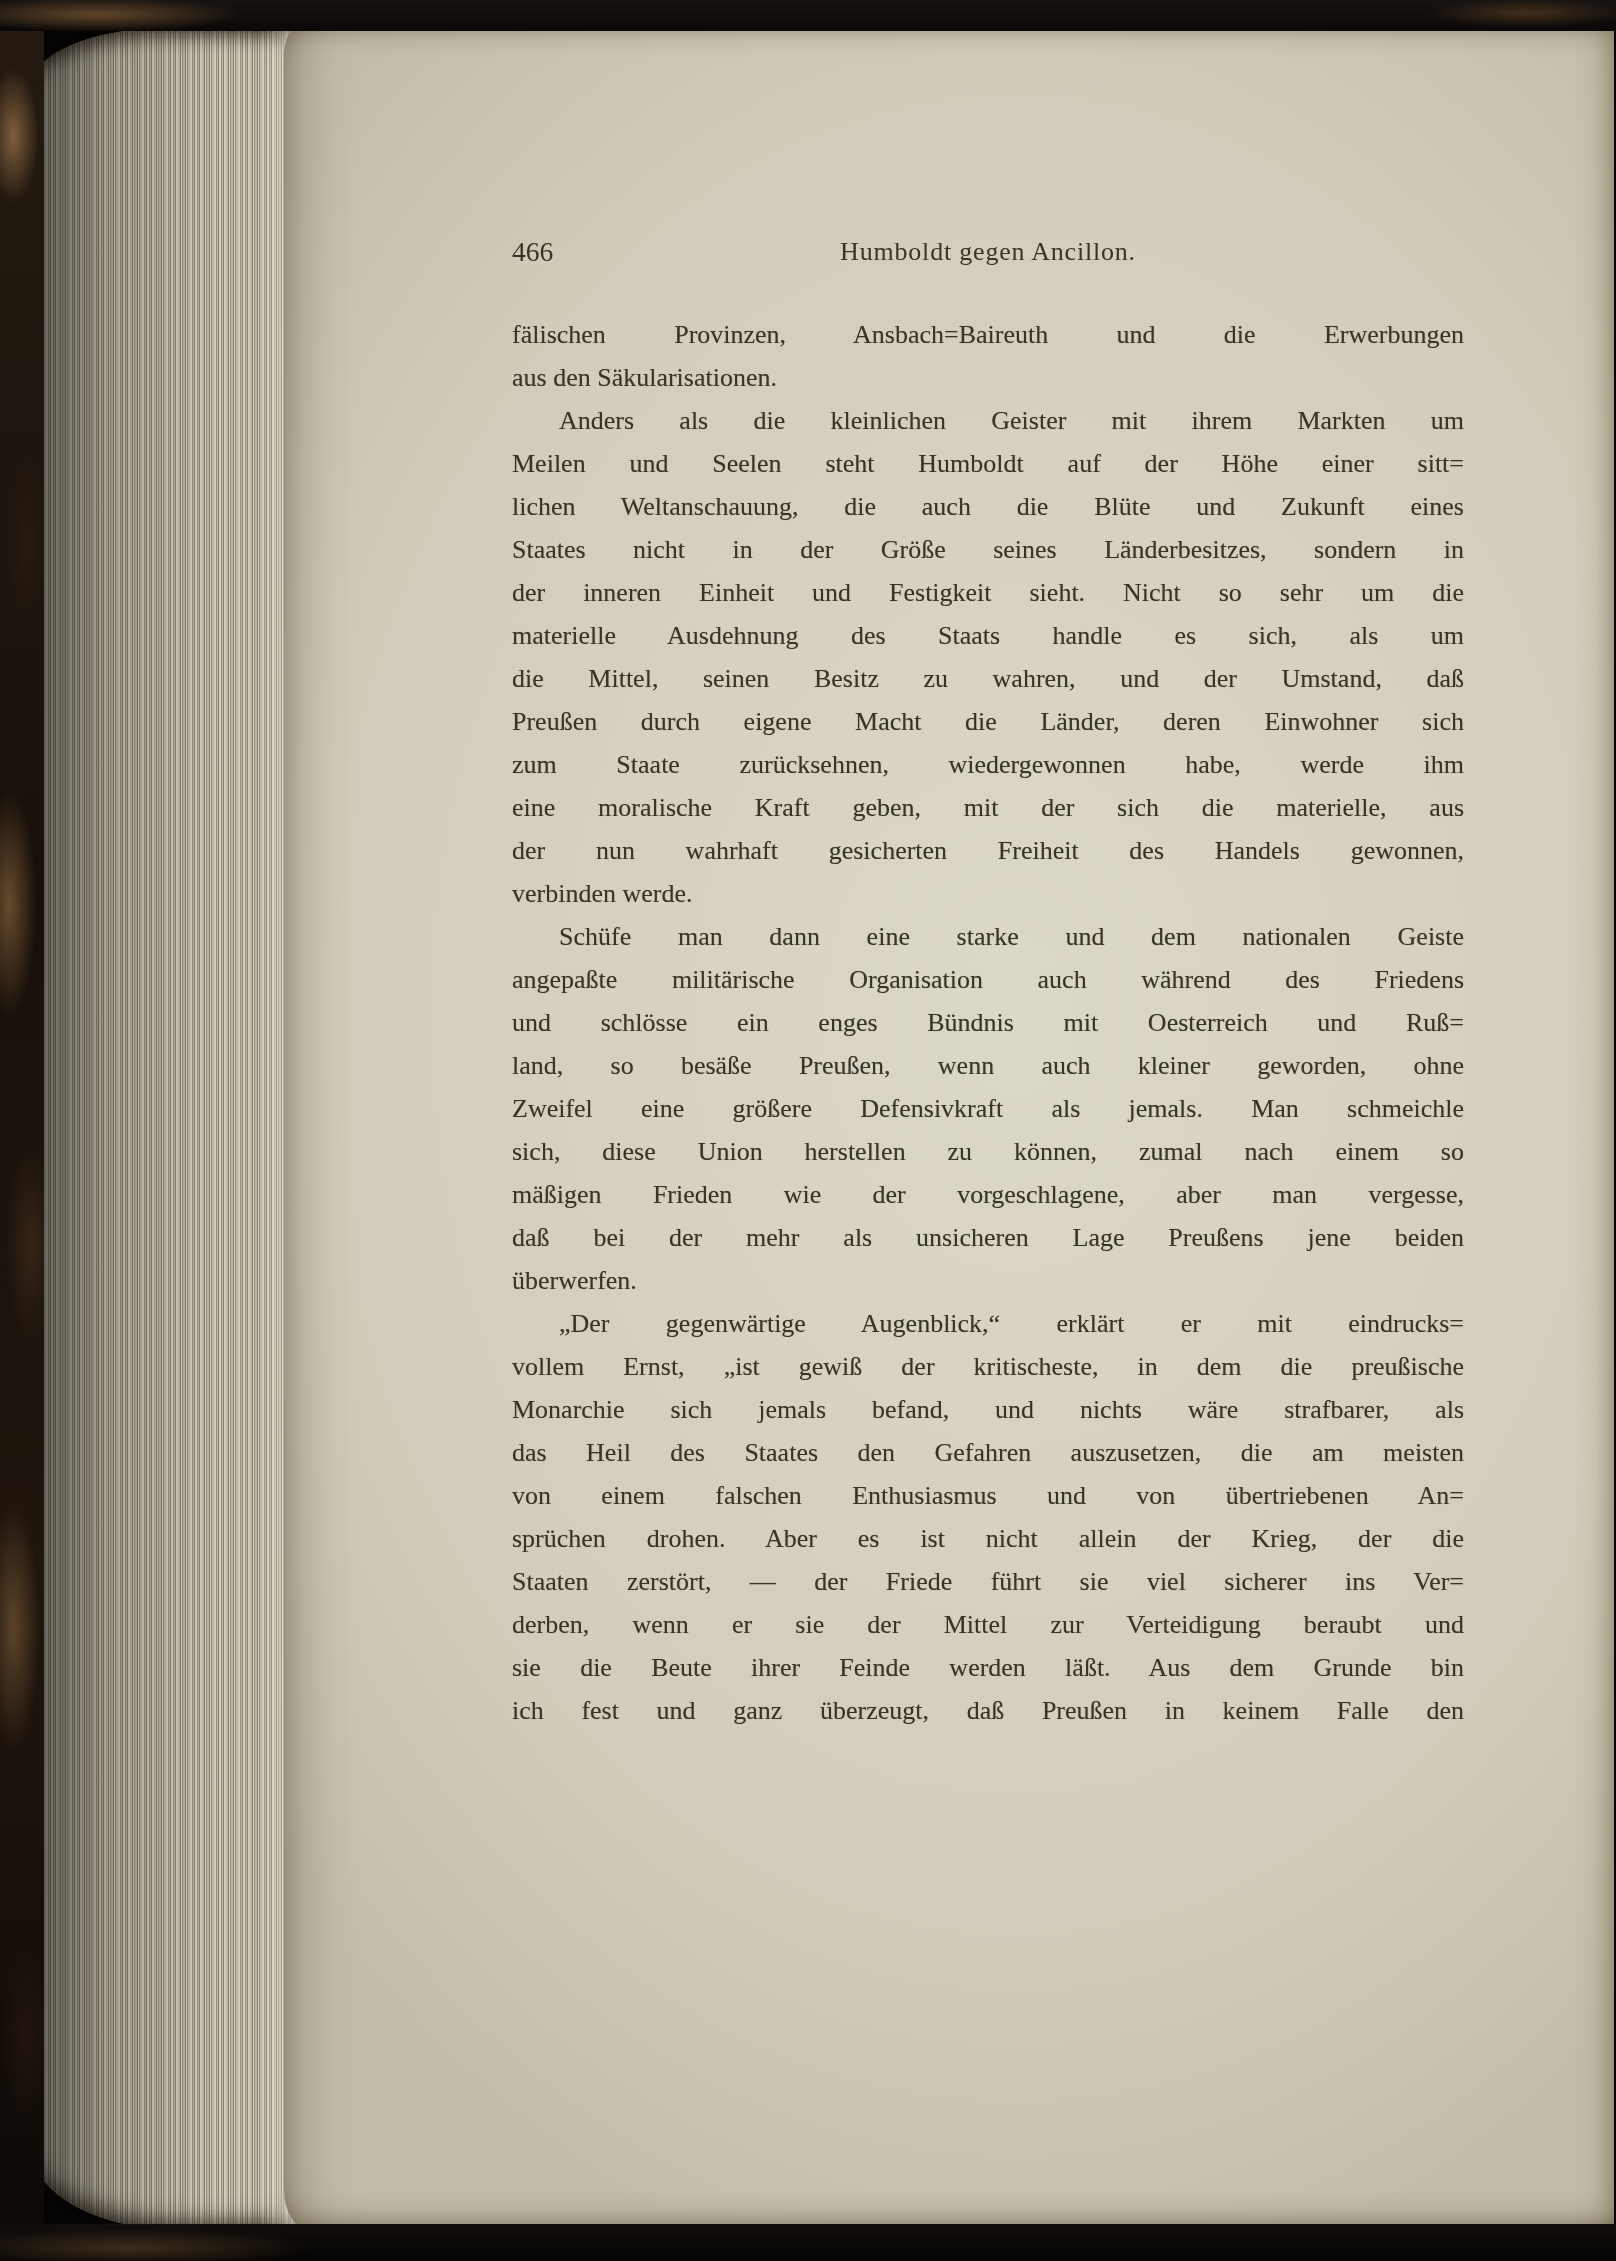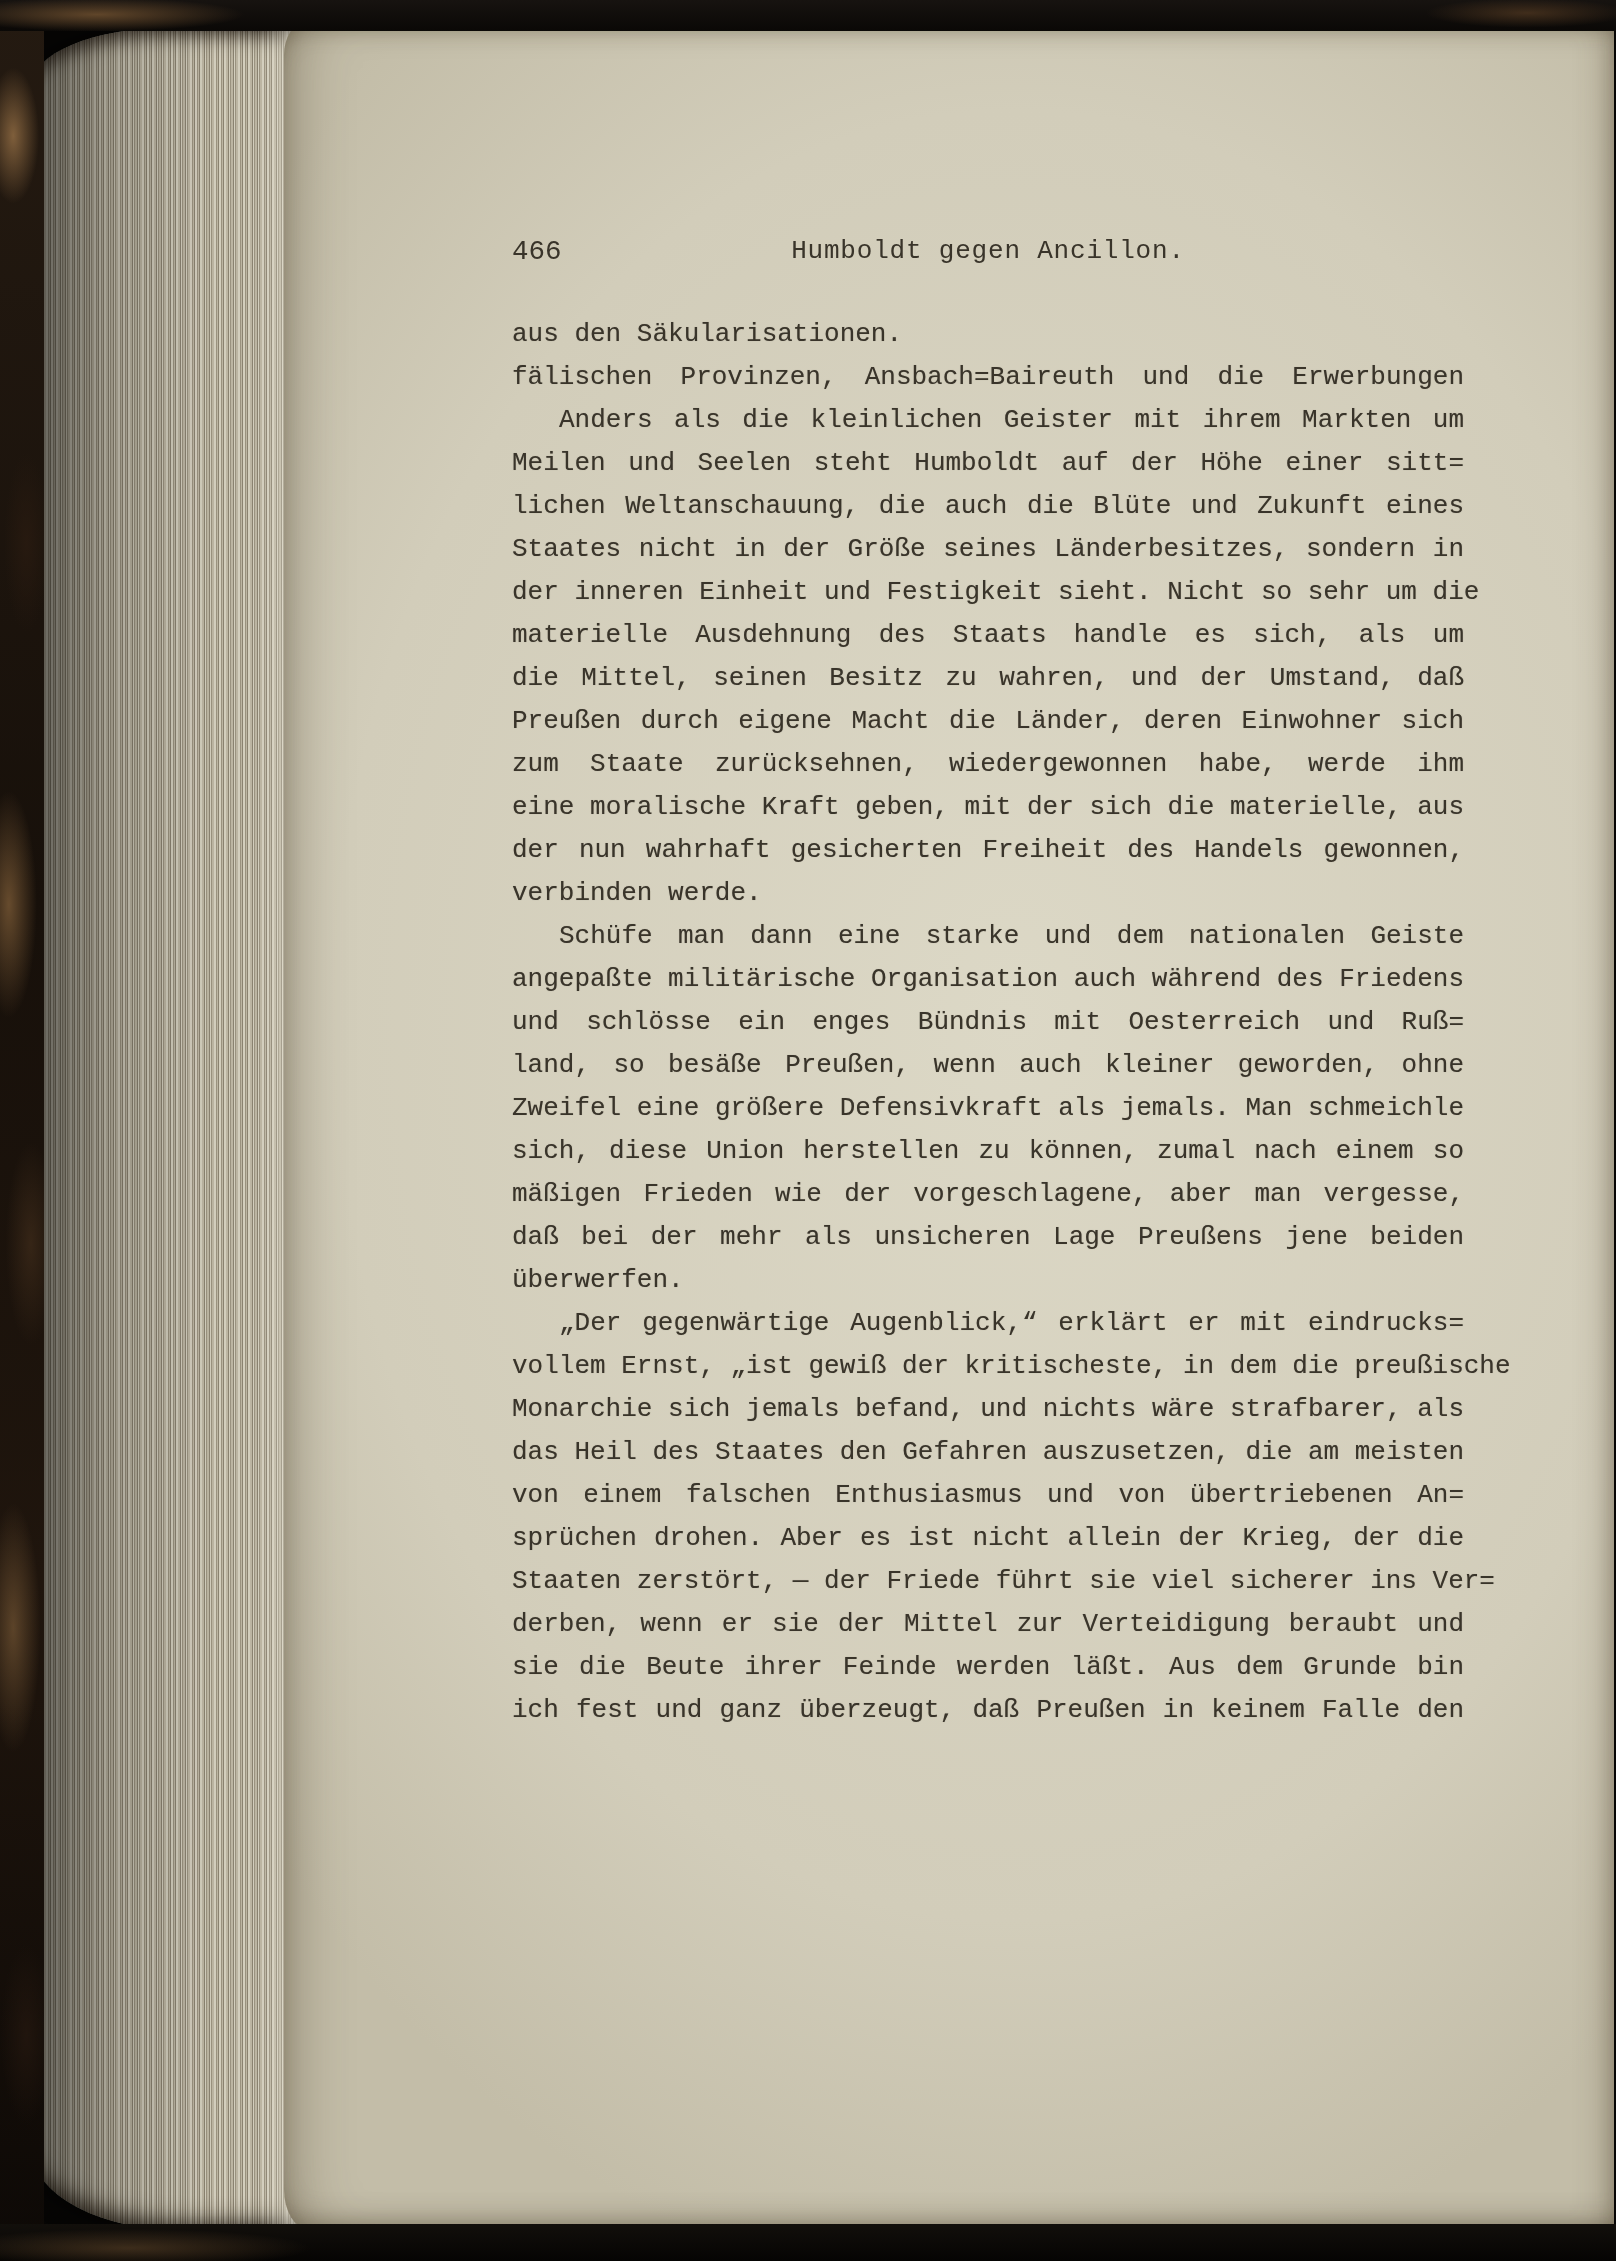--- a/index.html
+++ b/index.html
@@ -6,21 +6,21 @@
     margin: 0;
     padding: 0;
     background: #060504;
   }
   .scene {
     position: relative;
     width: 1616px;
     height: 2261px;
     overflow: hidden;
     background: #060504;
-    font-family: Liberation Mono, monospace;
+    font-family: Liberation Serif, serif;
   }
 
   
   .top-band {
     position: absolute;
     left: 0; top: 0;
     width: 100%; height: 31px;
     background:
       radial-gradient(ellipse 210px 24px at 97px 14.5px, rgba(122,88,52,.75), transparent 70%),
       radial-gradient(ellipse 145px 21px at 1527px 13px, rgba(96,66,38,.6), transparent 70%),
@@ -143,22 +143,22 @@
   <div class="cover-left"></div>
   <div class="page-stack"></div>
   <div class="page">
     <div class="textblock">
       <div class="header">
         <span class="pagenum">466</span>
         <span class="running">Humboldt gegen Ancillon.</span>
       </div>
       <div id="body-text" class="body">
           <div class="para">
+            <div class="line">fälischen Provinzen, Ansbach=Baireuth und die Erwerbungen</div>
             <div class="line endpara">aus den Säkularisationen.</div>
-            <div class="line">fälischen Provinzen, Ansbach=Baireuth und die Erwerbungen</div>
           </div>
           <div class="para">
             <div class="line indent">Anders als die kleinlichen Geister mit ihrem Markten um</div>
             <div class="line">Meilen und Seelen steht Humboldt auf der Höhe einer sitt=</div>
             <div class="line">lichen Weltanschauung, die auch die Blüte und Zukunft eines</div>
             <div class="line">Staates nicht in der Größe seines Länderbesitzes, sondern in</div>
             <div class="line">der inneren Einheit und Festigkeit sieht. Nicht so sehr um die</div>
             <div class="line">materielle Ausdehnung des Staats handle es sich, als um</div>
             <div class="line">die Mittel, seinen Besitz zu wahren, und der Umstand, daß</div>
             <div class="line">Preußen durch eigene Macht die Länder, deren Einwohner sich</div>

